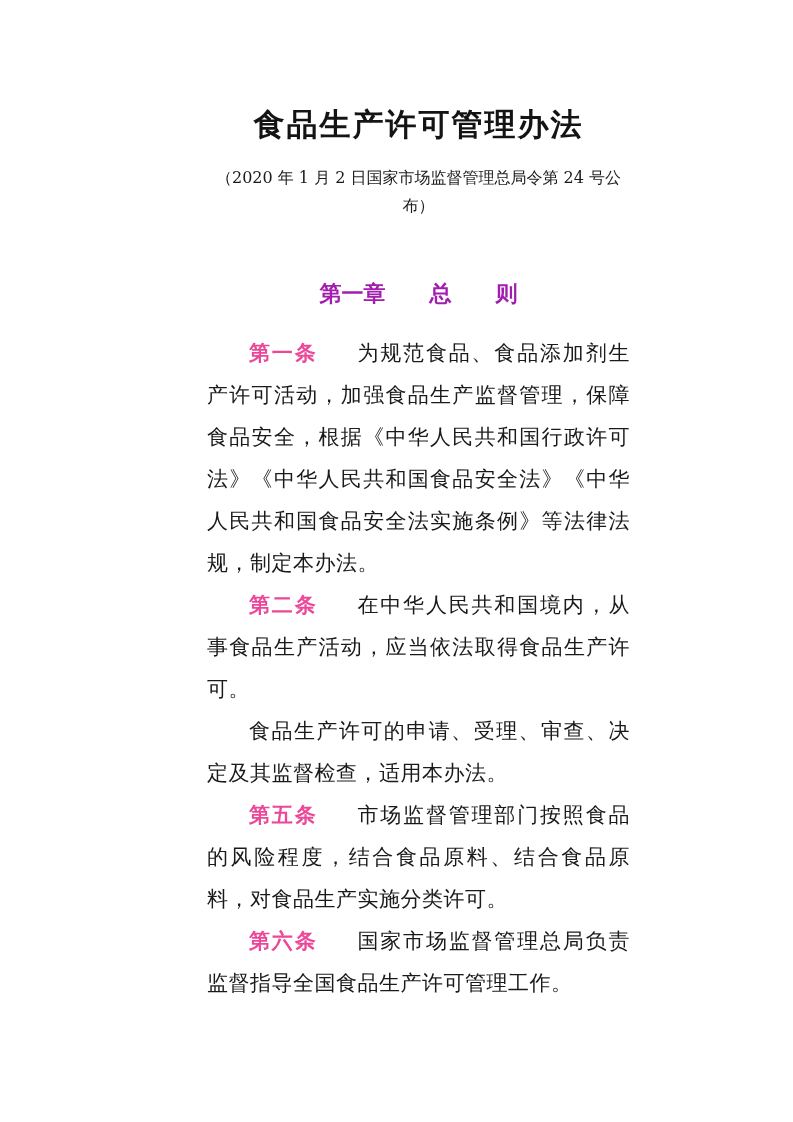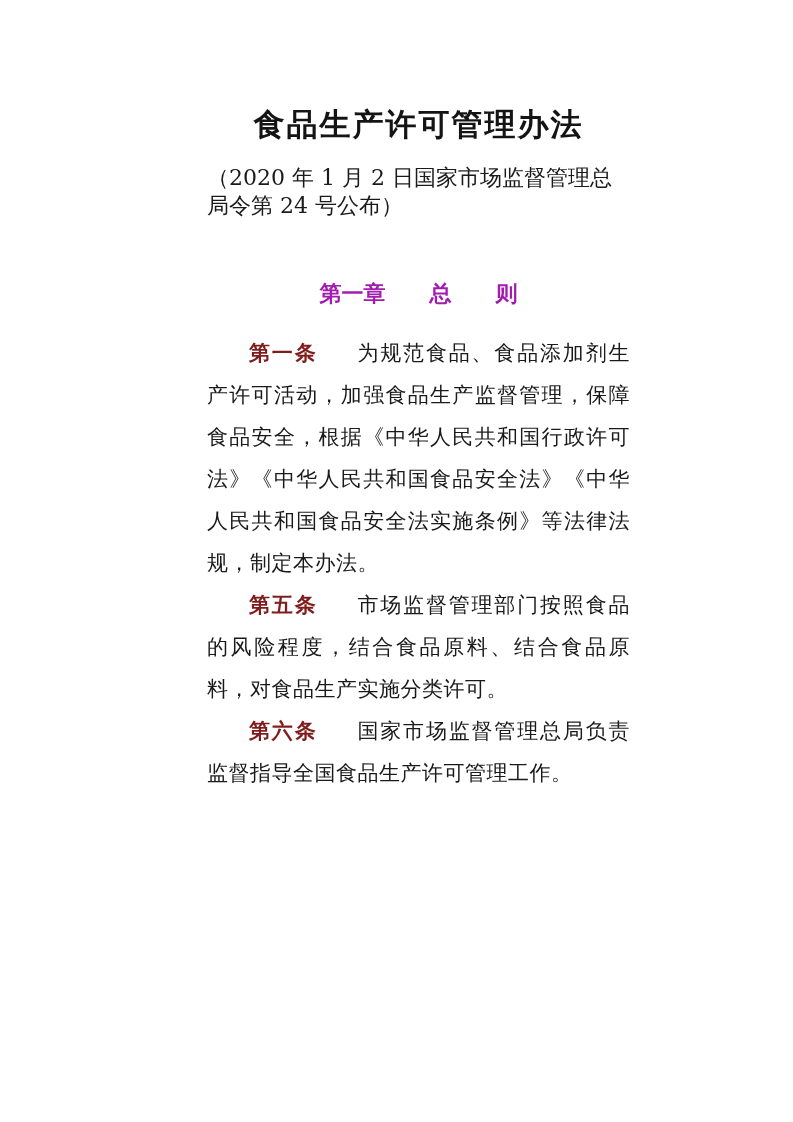--- a/index.html
+++ b/index.html
@@ -28,23 +28,23 @@
     font-size: 31px;
     line-height: 40px;
     font-weight: 700;
     text-align: center;
     letter-spacing: 2px;
     color: #141414;
   }
   .doc-subtitle {
     margin: 0;
     margin-top: 20px;
-    font-size: 22px;
+    font-size: 16px;
     line-height: 28px;
-    text-align: left;
+    text-align: center;
     font-weight: 400;
     color: #1a1a1a;
   }
   .chapter-heading {
     margin: 0;
     margin-top: 58px;
     font-size: 22px;
     line-height: 32px;
     font-weight: 700;
     text-align: center;
@@ -61,21 +61,21 @@
     line-height: 42px;
     text-align: justify;
     text-indent: 2em;
     color: #1a1a1a;
     letter-spacing: 0.5px;
   }
   .article-lead {
     font-weight: 700;
     font-family: "DejaVu Sans", sans-serif;
     margin-right: 1.9em;
-    color: #7f1d1d;
+    color: #ec4899;
   }
   .article-lead:empty {
     display: none;
     margin-right: 0;
   }
 </style>
 </head>
 <body>
 
 <div class="page">
@@ -86,21 +86,27 @@
     <p class="doc-subtitle">（2020 年 1 月 2 日国家市场监督管理总局令第 24 号公布）</p>
 
     <h2 class="chapter-heading">第一章　　总　　则</h2>
 
     <div class="articles">
 
       <p class="article-para">
         <span class="article-lead">第一条</span><span>为规范食品、食品添加剂生产许可活动，加强食品生产监督管理，保障食品安全，根据《中华人民共和国行政许可法》《中华人民共和国食品安全法》《中华人民共和国食品安全法实施条例》等法律法规，制定本办法。</span>
       </p>
 
+      <p class="article-para">
+        <span class="article-lead">第二条</span><span>在中华人民共和国境内，从事食品生产活动，应当依法取得食品生产许可。</span>
+      </p>
 
+      <p class="article-para">
+        <span>食品生产许可的申请、受理、审查、决定及其监督检查，适用本办法。</span>
+      </p>
 
 
 
       <p class="article-para">
         <span class="article-lead">第五条</span><span>市场监督管理部门按照食品的风险程度，结合食品原料、结合食品原料，对食品生产实施分类许可。</span>
       </p>
 
       <p class="article-para">
         <span class="article-lead">第六条</span><span>国家市场监督管理总局负责监督指导全国食品生产许可管理工作。</span>
       </p>

